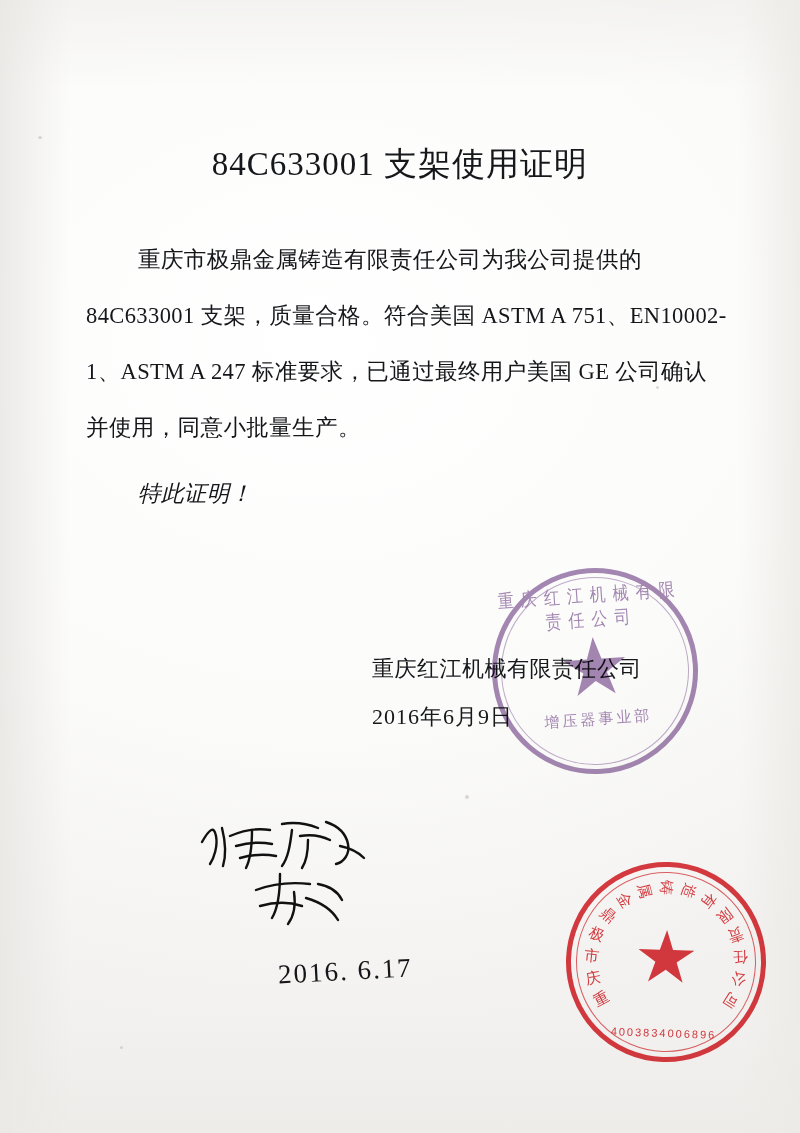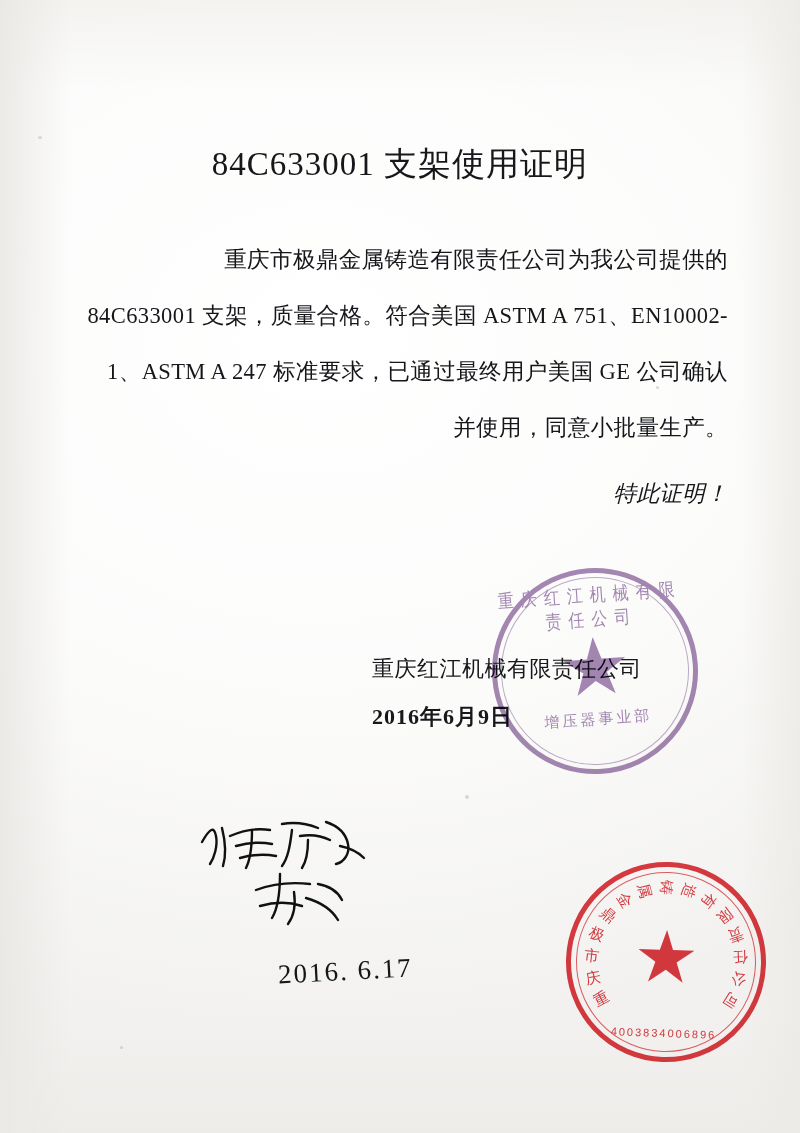--- a/index.html
+++ b/index.html
@@ -84,39 +84,38 @@
     left: 78px;
     width: 650px;
     font-size: 22.5px;
     line-height: 56px;
     color: #15161a;
     letter-spacing: 0.4px;
   }
   .para {
     margin: 0 0 0 8px;
     text-indent: 52px;
-    text-align: right;
+    text-align: left;
   }
   .para.second {
     margin-top: 10px;
     font-style: italic;
   }
 
   .signer-block {
     position: absolute;
     left: 372px;
     top: 645px;
     font-size: 22px;
     color: #17181c;
     line-height: 48px;
     letter-spacing: 0.5px;
   }
   .signer-date {
     letter-spacing: 1px;
-    font-weight: bold;
   }
 
   
   .stamp {
     position: absolute;
     border-radius: 50%;
     pointer-events: none;
   }
 
   

